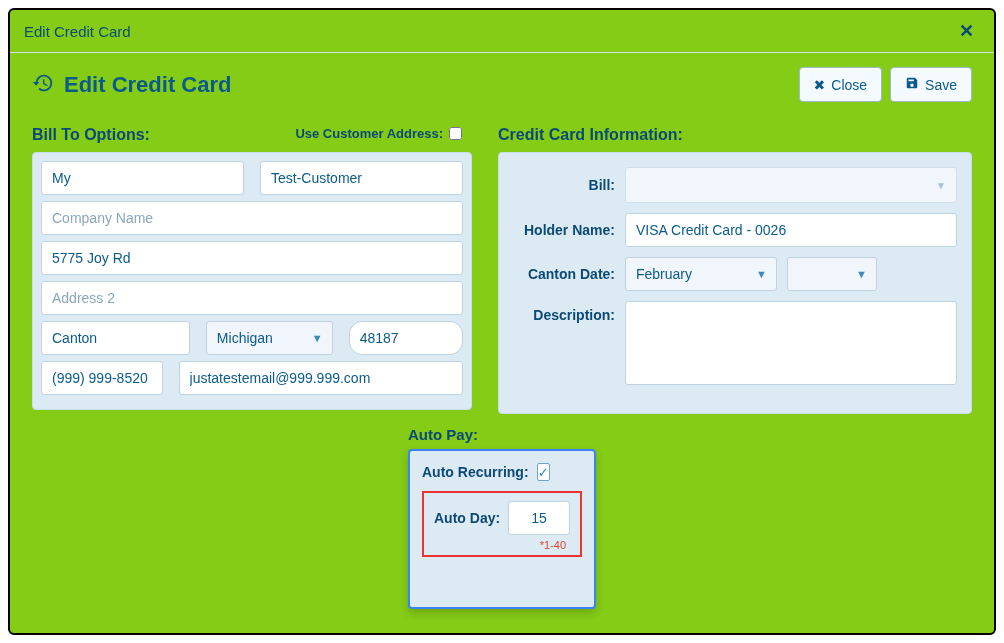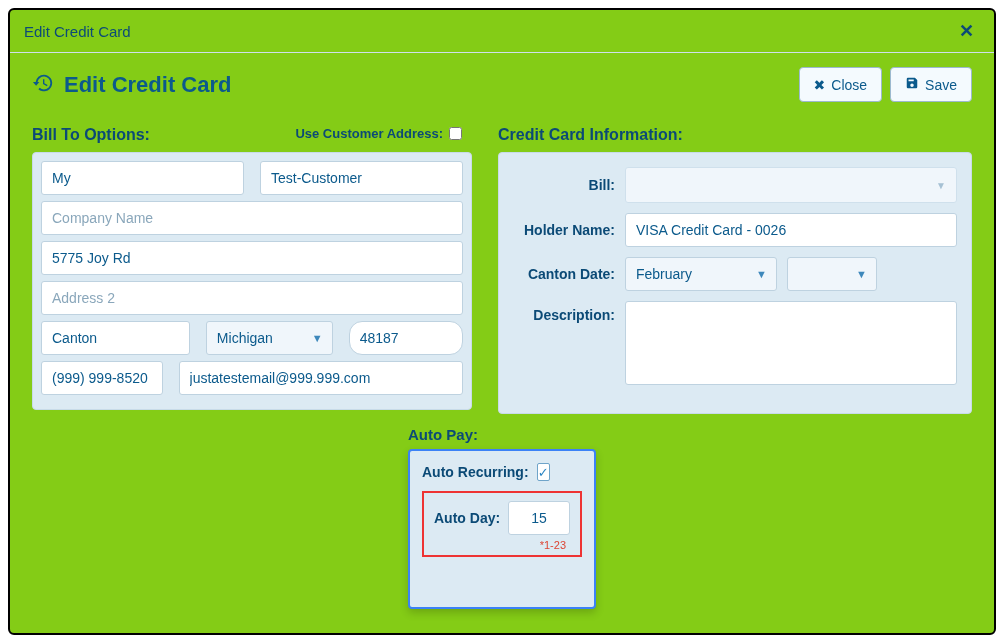--- a/index.html
+++ b/index.html
@@ -272,20 +272,20 @@
         <div class="autopay-panel">
           <div class="ap-row" style="justify-content:flex-end; padding-right:32px;">
             <span class="ap-label" style="flex:0 0 auto">Auto Recurring:</span>
             <span class="ap-check">✓</span>
           </div>
           <div class="red-box">
             <div class="ap-day-row">
               <span class="ap-label" style="flex:0 0 auto">Auto Day:</span>
               <input class="ap-day-input" type="text" value="15" style="">
             </div>
-            <div class="hint">*1-23</div>
+            <div class="hint">*1-40</div>
           </div>
         </div>
       </div>
     </div>
 
   </div>
 </div>
 
 </body></html>

